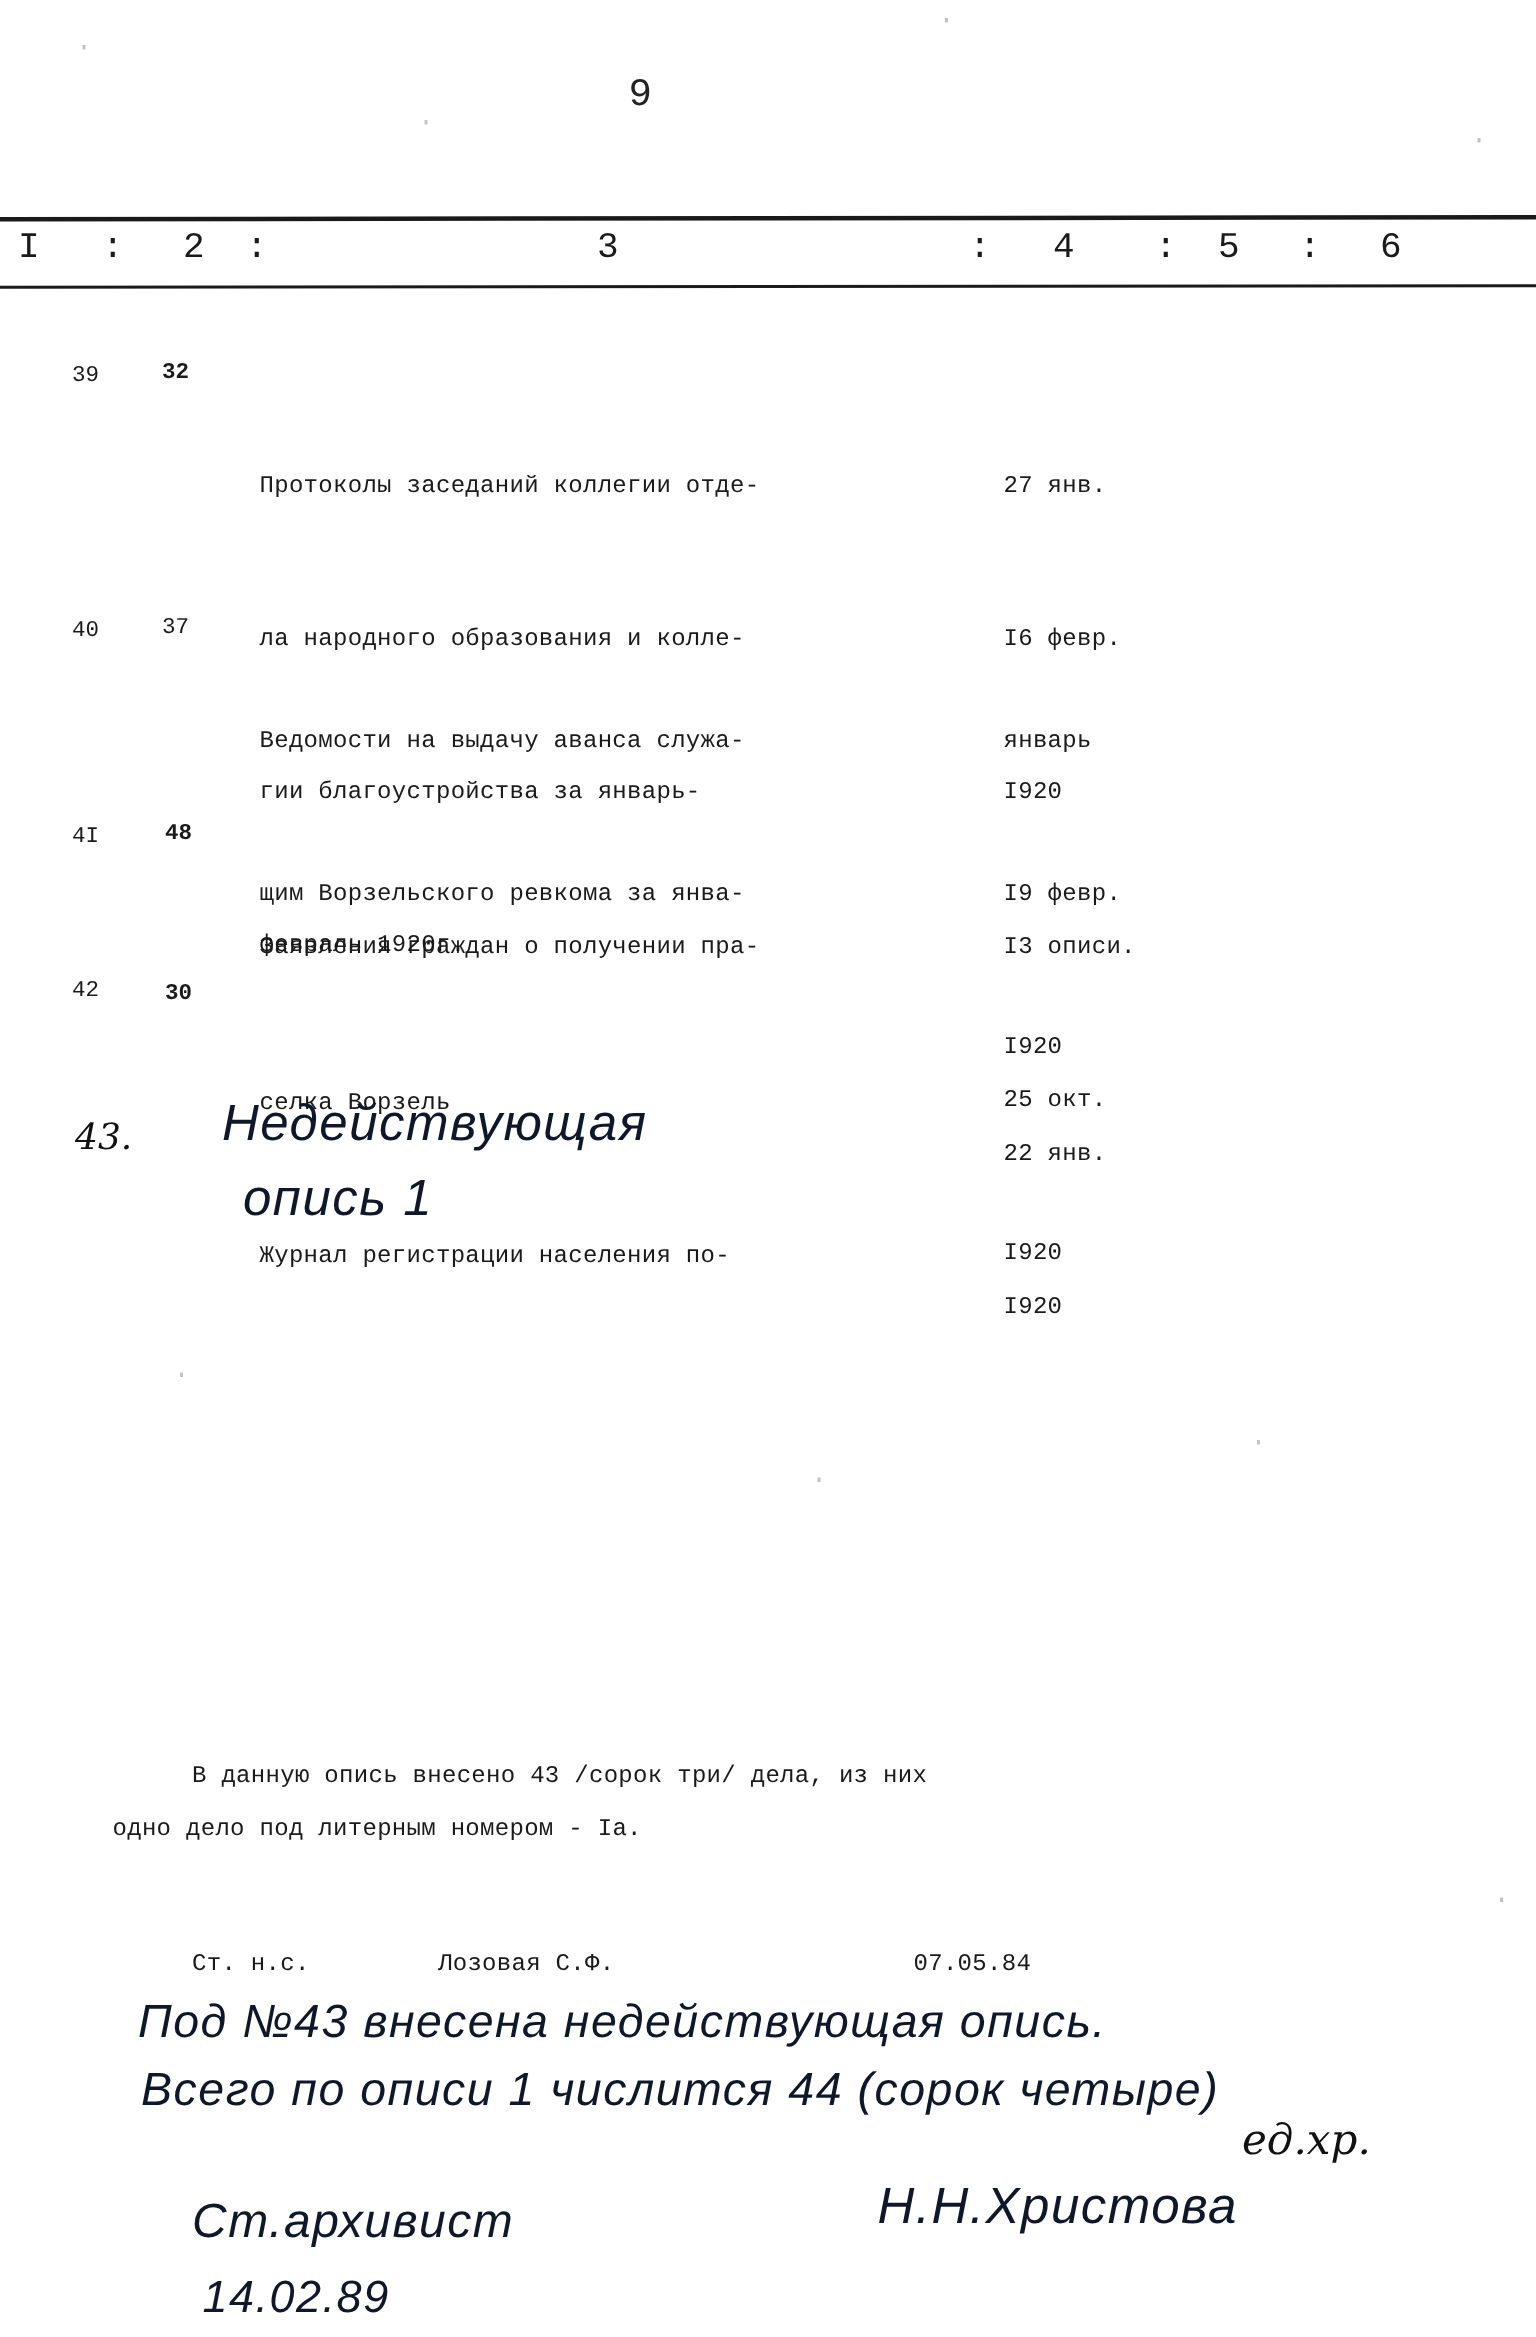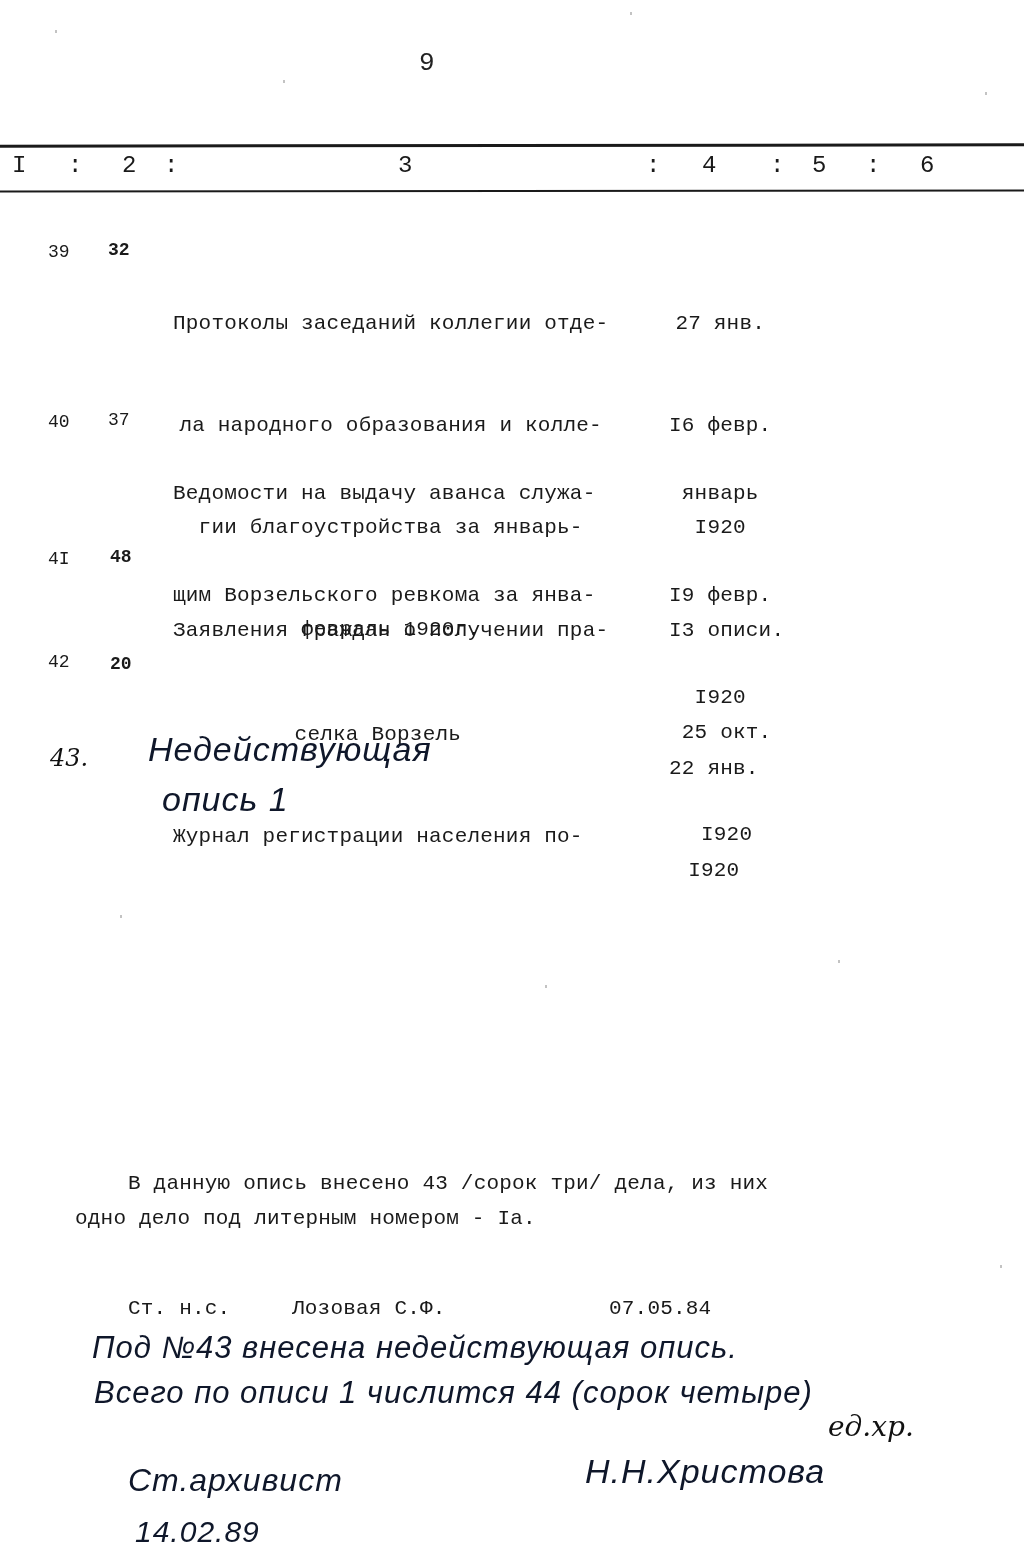--- a/index.html
+++ b/index.html
@@ -7,22 +7,22 @@
     width: 1024px; height: 1558px; position: relative; overflow: hidden;
     color: #1a1a1a;
     font-family: "Liberation Mono", "DejaVu Sans Mono", monospace;
   }
   .abs { position: absolute; white-space: pre; }
   .page-number { left: 419px; top: 48px; font-size: 26px; color: #222; }
   .rule { position: absolute; left: 0; width: 1024px; height: 3px; background: #1a1a1a; }
   .rule.top { top: 144px; transform: rotate(-0.08deg); }
   .rule.bottom { top: 190px; height: 2px; transform: rotate(-0.05deg); }
   .hdr { top: 152px; font-size: 24px; color: #1a1a1a; }
-  .mono { font-size: 21px; letter-spacing: 0.2px; line-height: 34px; text-align: center; }
-  .num { font-size: 18px; }
+  .mono { font-size: 16px; letter-spacing: 0.2px; line-height: 34px; }
+  .num { font-size: 15px; }
   .hand {
     font-family: Liberation Sans, sans-serif; font-style: italic; color: #0f172a;
     font-size: 34px; letter-spacing: 1px;
   }
   .hand-small { font-family: "DejaVu Serif", serif; font-style: italic; color: #111; font-size: 28px; }
   .speck { position: absolute; width: 2px; height: 3px; background: #888; opacity: .5; }
 </style>
 </head>
 <body>
 
@@ -85,21 +85,21 @@
     </div>
     <div class="abs mono" style="left:669px;top:546px">
       <div>I3 описи.</div>
       <div>25 окт.</div>
       <div>I920</div>
     </div>
   </div>
 
   <div>
     <span class="abs num" style="left:48px;top:652px">42</span>
-    <span class="abs num" style="left:110px;top:654px;font-weight:bold">20</span>
+    <span class="abs num" style="left:110px;top:654px;font-weight:bold">30</span>
     <div class="abs mono" style="left:173px;top:650px">
       <div>селка Ворзель</div>
       <div>Журнал регистрации населения по-</div>
     </div>
     <div class="abs mono" style="left:669px;top:684px">
       <div>22 янв.</div>
       <div>I920</div>
     </div>
   </div>
 

